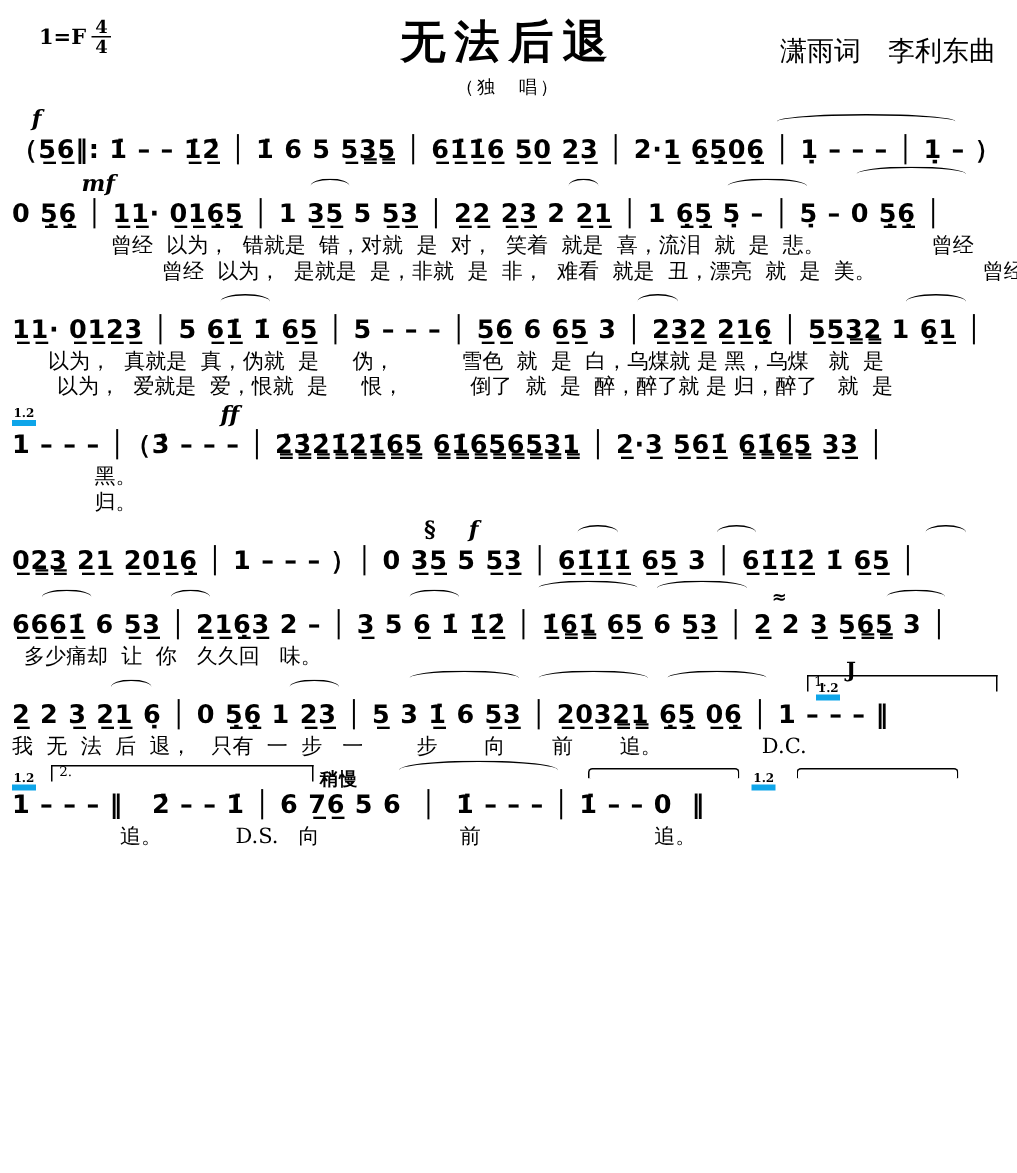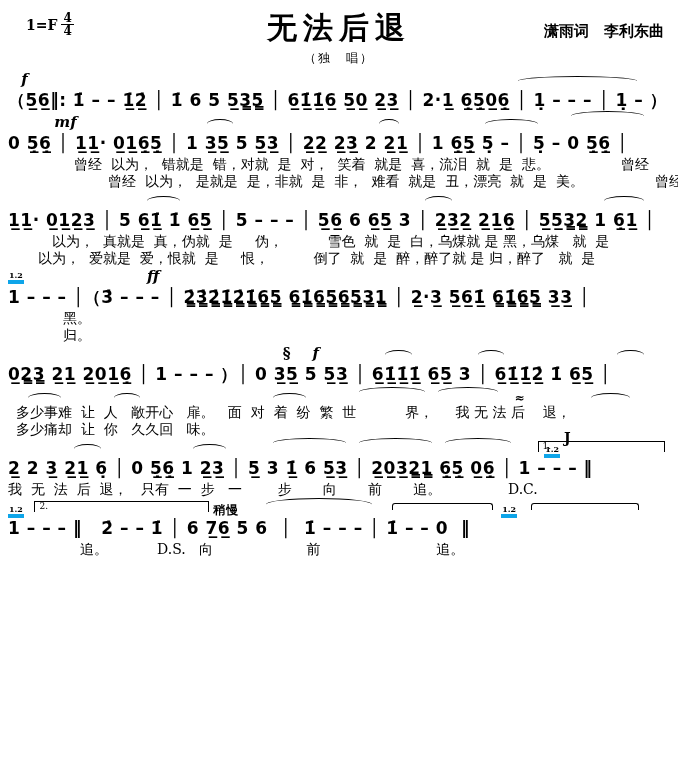--- a/index.html
+++ b/index.html
@@ -11,21 +11,21 @@
   .hdr{position:relative;height:64px;}
   .keysig{position:absolute;left:18px;top:6px;font-size:14px;font-weight:bold;
           display:flex;align-items:center;gap:4px;}
   .meter{display:inline-flex;flex-direction:column;align-items:center;line-height:1;
          font-size:12px;font-weight:bold;}
   .meter .mt{border-bottom:1px solid #000;padding:0 2px;}
   .title{position:absolute;left:0;right:0;top:2px;text-align:center;
          font-size:30px;letter-spacing:6px;font-weight:600;}
   .subtitle{position:absolute;left:0;right:0;top:44px;text-align:center;
             font-size:12px;letter-spacing:2px;}
-  .credits{position:absolute;right:6px;top:16px;font-size:15px;font-weight:700;}
+  .credits{position:absolute;right:6px;top:16px;font-size:18px;font-weight:400;}
 
   
   .system{position:relative;margin-top:2px;}
   .marksrow{position:relative;height:15px;}
   .dyn{position:absolute;top:-2px;font-size:15px;font-style:italic;font-weight:bold;
        font-family:"DejaVu Serif",serif;}
   .tempo{font-style:normal;font-size:12px;font-weight:600;letter-spacing:1px;}
   .trill{font-style:normal;font-weight:bold;font-size:12px;top:2px;}
   .hookJ{font-style:normal;font-weight:bold;font-size:14px;top:-10px;}
   .arc{position:absolute;top:4px;height:9px;border-top:1.4px solid #000;
@@ -83,21 +83,21 @@
     <div class="lyric" style="margin-left:100px">曾经  以为，  是就是  是，非就  是  非，  难看  就是  丑，漂亮  就  是  美。                曾经</div>
   </div>
 
   <div class="system">
     <div class="marksrow">
       <span class="arc" style="left:21%;width:5%"></span>
       <span class="arc" style="left:63%;width:4%"></span>
       <span class="arc" style="left:90%;width:6%"></span>
     </div>
     <div class="notation">1̲1̲· 0̲1̲2̲3̲ │ 5 6̲1̲̇ 1̇ 6̲5̲ │ 5 – – – │ 5̲6̲ 6 6̲5̲ 3 │ 2̲3̲2̲ 2̲1̲6̣̲ │ 5̲5̲3̳2̳ 1 6̣̲1̲ │</div>
-    <div class="lyric" style="margin-left:44px">以为，  真就是  真，伪就  是     伪，          雪色  就  是  白，乌煤就 是 黑，乌煤   就  是</div>
+    <div class="lyric" style="margin-left:24px">以为，  真就是  真，伪就  是     伪，          雪色  就  是  白，乌煤就 是 黑，乌煤   就  是</div>
     <div class="lyric" style="margin-left:30px">以为，  爱就是  爱，恨就  是     恨，          倒了  就  是  醉，醉了就 是 归，醉了   就  是</div>
   </div>
 
   <div class="system">
     <div class="marksrow">
       <span class="v12" style="left:0">1.2</span>
       <span class="dyn" style="left:21%">ff</span>
     </div>
     <div class="notation">1 – – – │（3̇ – – – │ 2̳̇3̳̇2̳̇1̳̇2̳̇1̳̇6̳5̳ 6̳1̳̇6̳5̳6̳5̳3̳1̳ │ 2̲·3̲ 5̲6̲1̲̇ 6̳1̳̇6̳5̳ 3̲3̲ │</div>
     <div class="lyric" style="margin-left:55px">黑。</div>
@@ -118,21 +118,21 @@
   <div class="system">
     <div class="marksrow">
       <span class="arc" style="left:3%;width:5%"></span>
       <span class="arc" style="left:16%;width:4%"></span>
       <span class="arc" style="left:40%;width:5%"></span>
       <span class="arc" style="left:53%;width:10%;top:-2px"></span>
       <span class="arc" style="left:65%;width:9%;top:-2px"></span>
       <span class="dyn trill" style="left:76.5%">≈</span>
       <span class="arc" style="left:88%;width:6%"></span>
     </div>
-    <div class="lyric" style="margin-left:8px">多少事难  让  人   敞开心   扉。   面  对  着  纷  繁  世           界，     我 无 法 后    退，</div>
+    <div class="notation">6̲6̲6̲1̲̇ 6 5̲3̲ │ 2̲1̲6̣̲3̲ 2 – │ 3̲ 5 6̲ 1̇ 1̲̇2̲̇ │ 1̲̇6̳1̳̇ 6̲5̲ 6 5̲3̲ │ 2̲ 2 3̲ 5̲6̳5̳ 3 │</div>
     <div class="lyric" style="margin-left:8px">多少痛却  让  你   久久回   味。</div>
   </div>
 
   <div class="system">
     <div class="marksrow">
       <span class="arc" style="left:10%;width:4%"></span>
       <span class="arc" style="left:28%;width:5%"></span>
       <span class="arc" style="left:40%;width:11%;top:-2px"></span>
       <span class="arc" style="left:53%;width:11%;top:-2px"></span>
       <span class="arc" style="left:66%;width:10%;top:-2px"></span>

